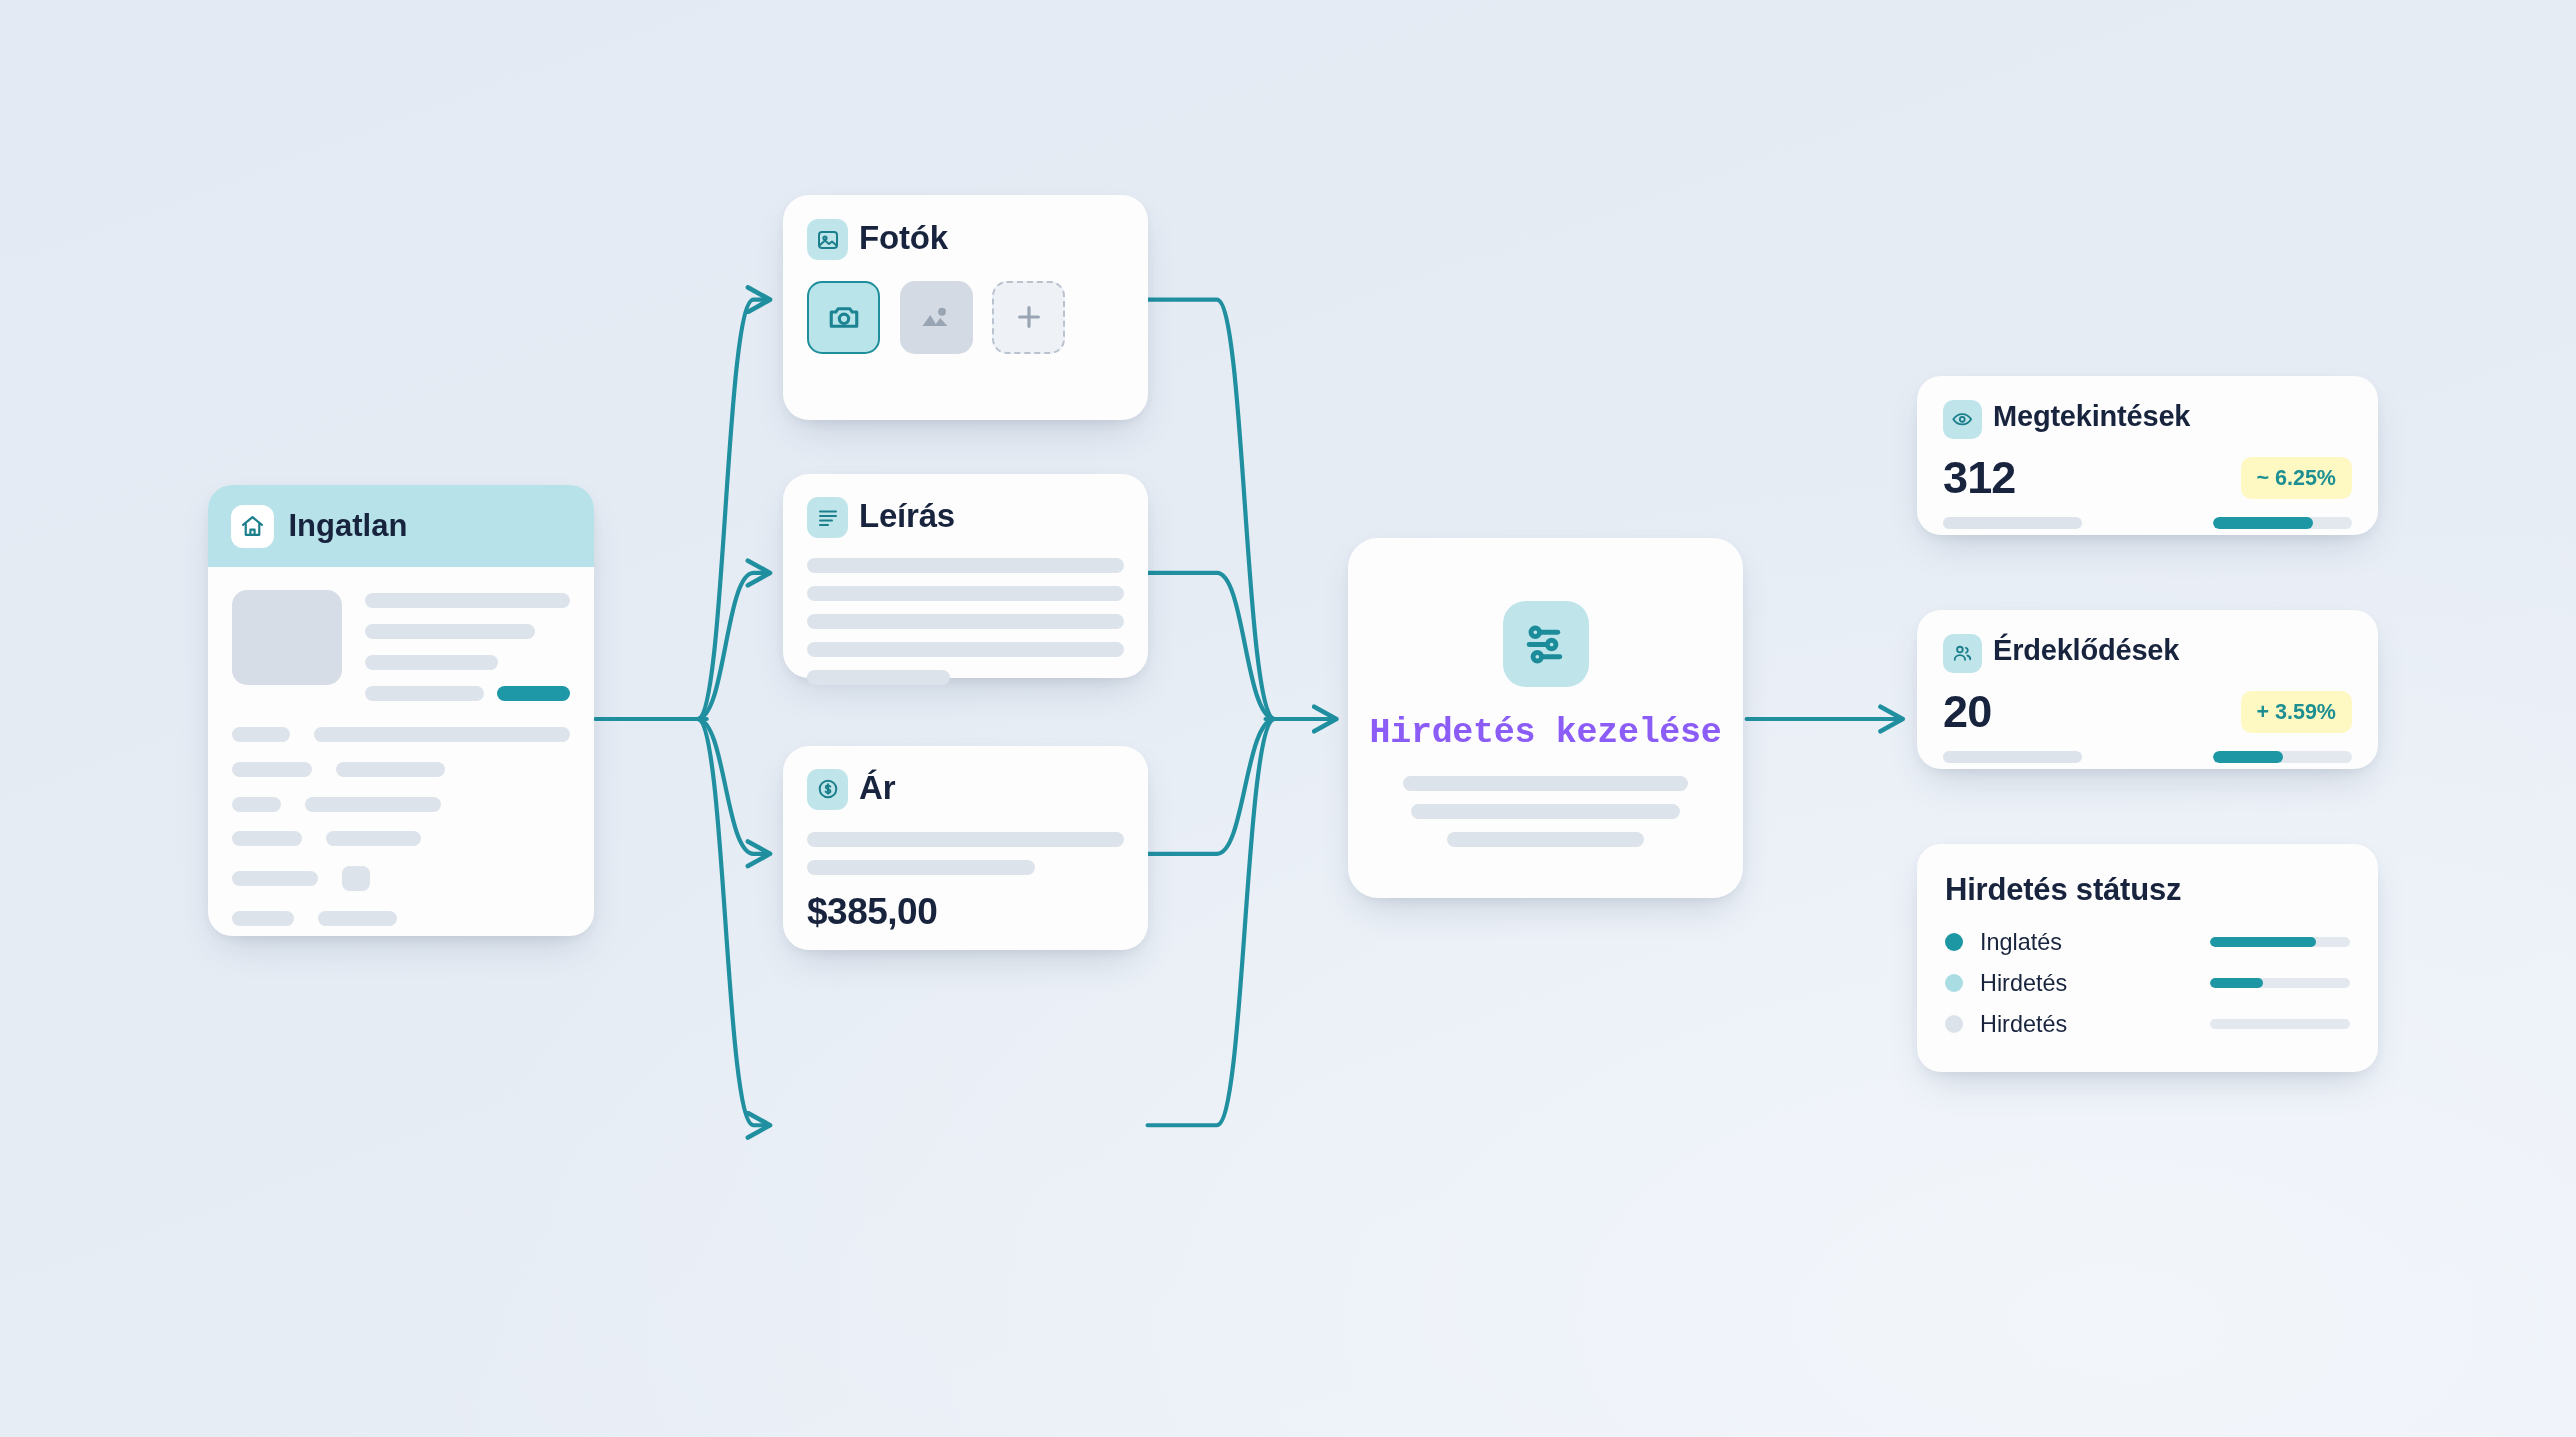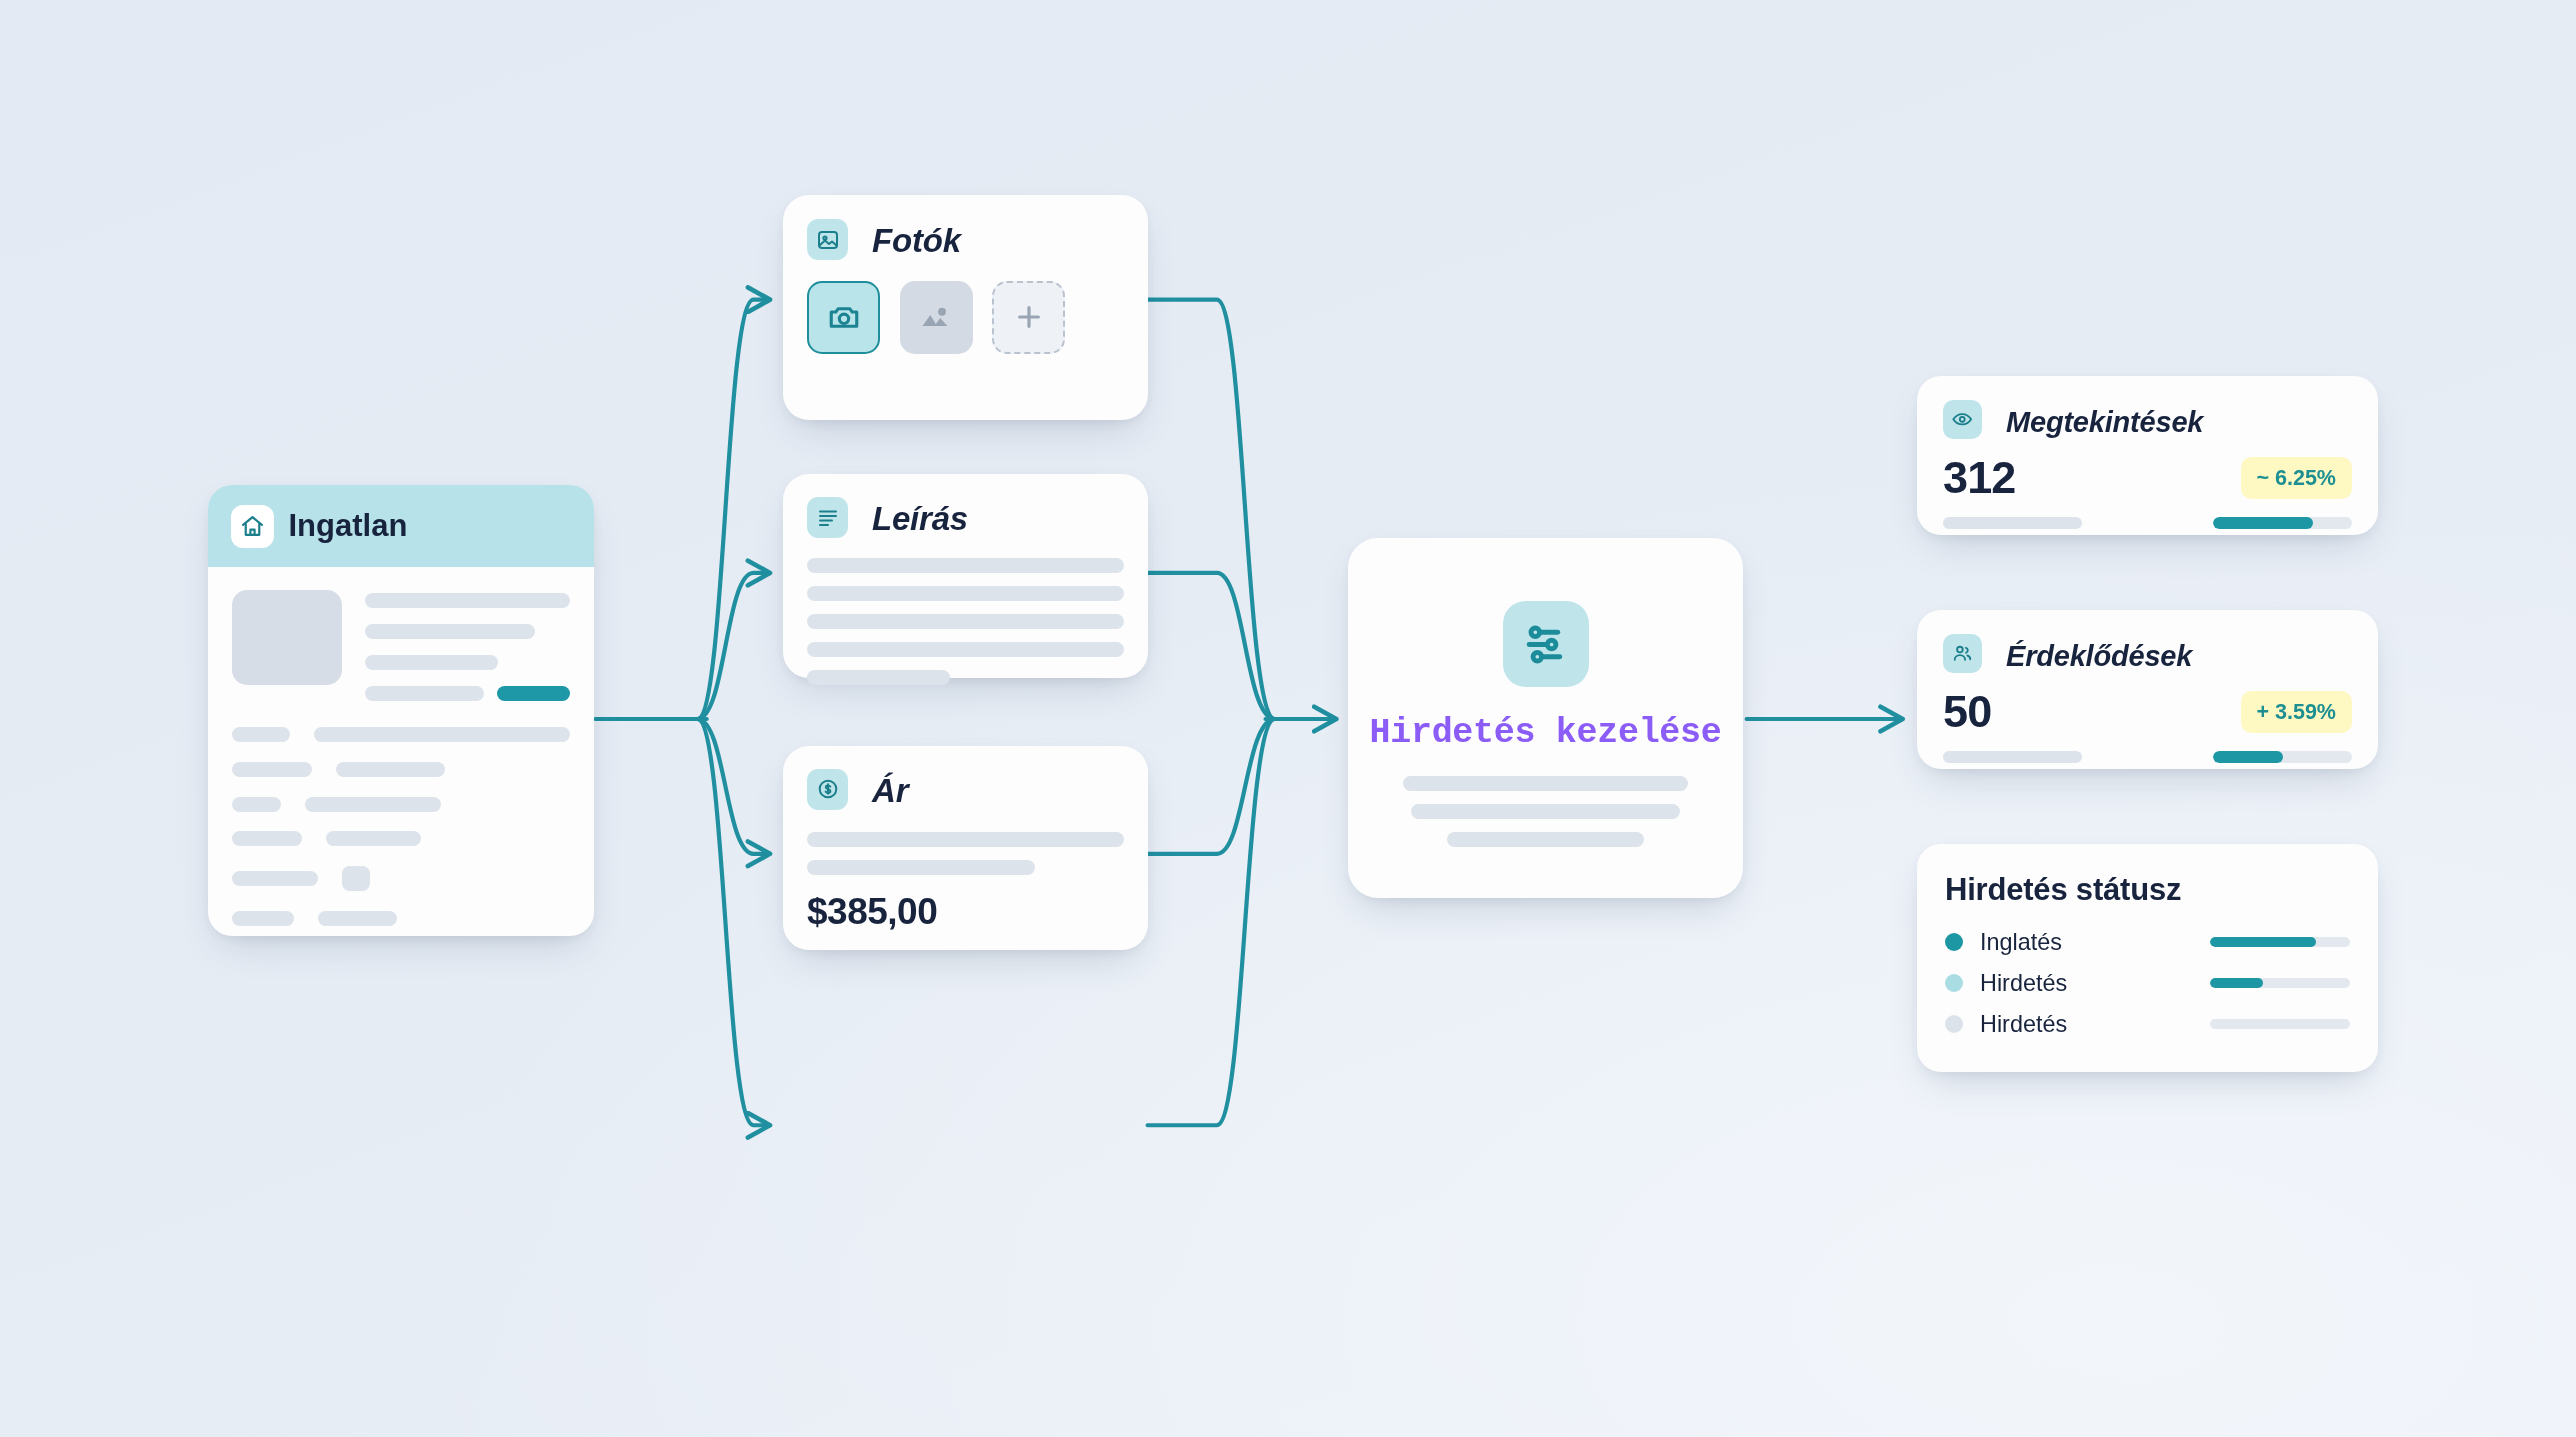--- a/index.html
+++ b/index.html
@@ -28,21 +28,21 @@
   
   .chip {
     width: 41px; height: 41px;
     border-radius: 11.2px;
     background: #bfe5ea;
     display: flex; align-items: center; justify-content: center;
     flex: 0 0 auto;
   }
   .chip svg { width: 24px; height: 24px; stroke: #1c7f8c; fill: none;
               stroke-width: 2; stroke-linecap: round; stroke-linejoin: round; }
-  .card-head { display: flex; align-items: flex-end; gap: 24px; font-style: italic; }
+  .card-head { display: flex; align-items: flex-start; gap: 11px; }
   .card-title {
     font-size: 33px; font-weight: 700; color: #18243d; letter-spacing: -0.2px;
     white-space: nowrap;
   }
 
   
   .ln { height: 15px; border-radius: 8.4px; background: #dde3eb; }
 
   
   #property-card {
@@ -363,21 +363,21 @@
         <svg viewBox="0 0 24 24">
             <circle cx="9.5" cy="8" r="3"></circle>
             <path d="M4 19c0-3 2.5-5 5.5-5s5.5 2 5.5 5"></path>
             <path d="M16 6.2a2.8 2.8 0 0 1 0 5.3"></path>
             <path d="M17.5 14.4c1.9.6 3 2.2 3 4.1"></path>
           </svg>
       </div>
       <div class="card-title">Érdeklődések</div>
     </div>
     <div class="stat-main">
-      <div class="stat-value">50</div>
+      <div class="stat-value">20</div>
       <div class="stat-badge">+ 3.59%</div>
     </div>
     <div class="stat-bars">
       <div class="bar-left"></div>
       <div class="bar-track">
         <div class="bar-fill" style="width:50%"></div>
       </div>
     </div>
   </div>
 

